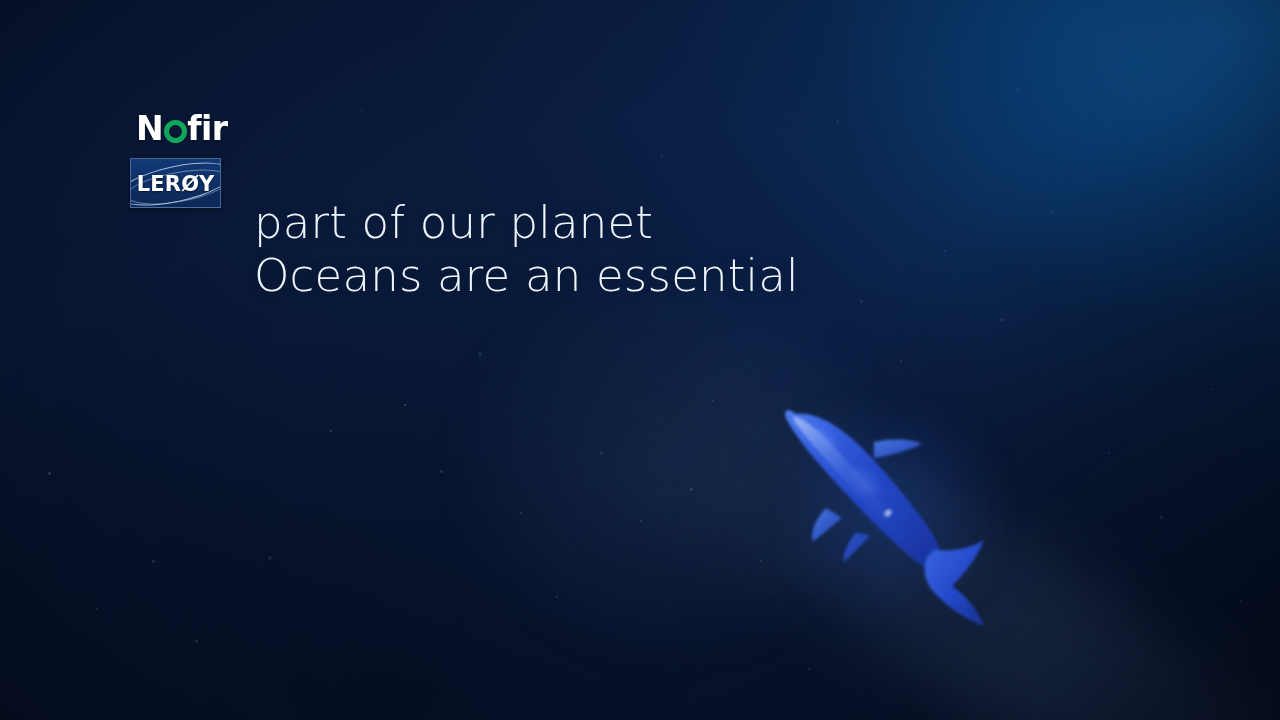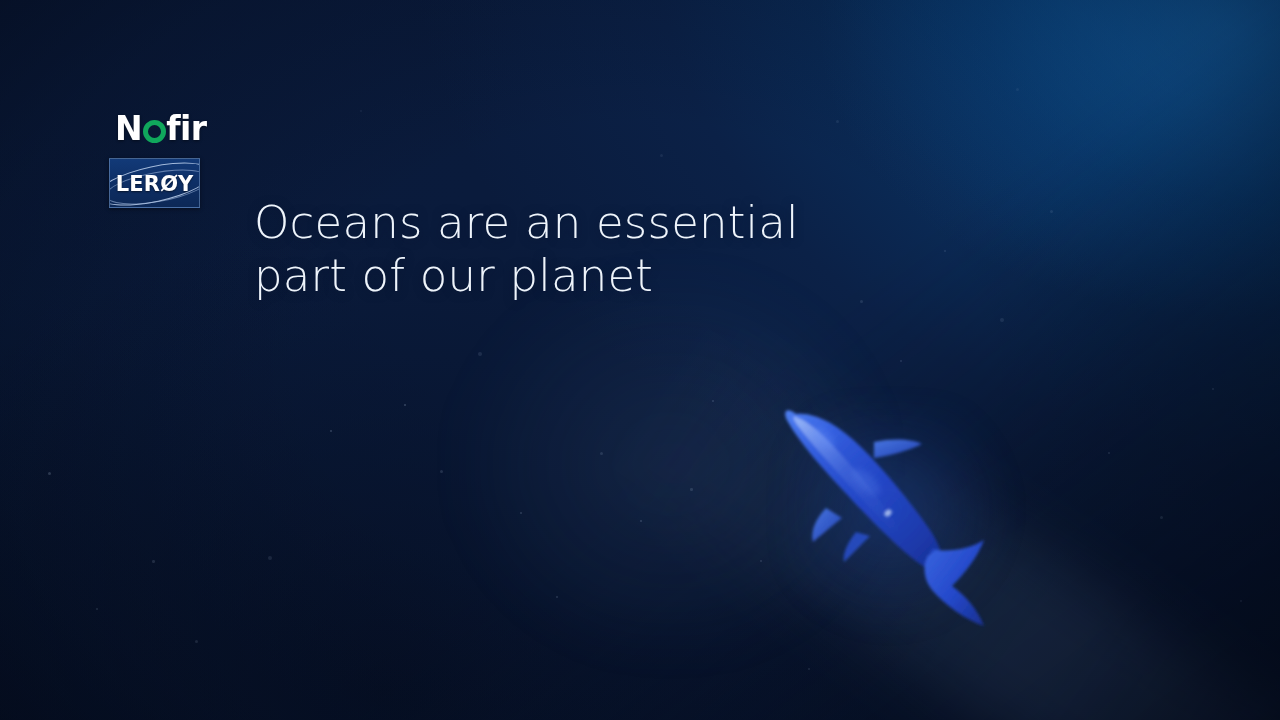--- a/index.html
+++ b/index.html
@@ -92,21 +92,21 @@
   .p {
     position: absolute;
     border-radius: 50%;
     background: rgba(200,220,245,0.55);
     filter: blur(0.4px);
   }
 
   
   .logo-stack {
     position: absolute;
-    left: 109px;
+    left: 130px;
     top: 110px;
     width: 120px;
   }
   .nofir {
     position: relative;
     height: 40px;
     font-family: "DejaVu Sans", sans-serif;
     font-weight: 700;
     font-size: 33px;
     letter-spacing: -0.5px;
@@ -331,17 +331,17 @@
     <div class="nofir"><span>N</span><span class="o-ring"></span><span>fir</span></div>
 
     <div class="leroy-box">
       <div class="leroy-swoosh"></div>
       <div class="leroy-swoosh two"></div>
       <div class="leroy-text">LERØY</div>
     </div>
   </div>
 
   <div class="headline">
+    <span class="ln">part of our planet</span>
     <span class="ln">Oceans are an essential</span>
-    <span class="ln">part of our planet</span>
   </div>
 
 </div>
 
 </body></html>

